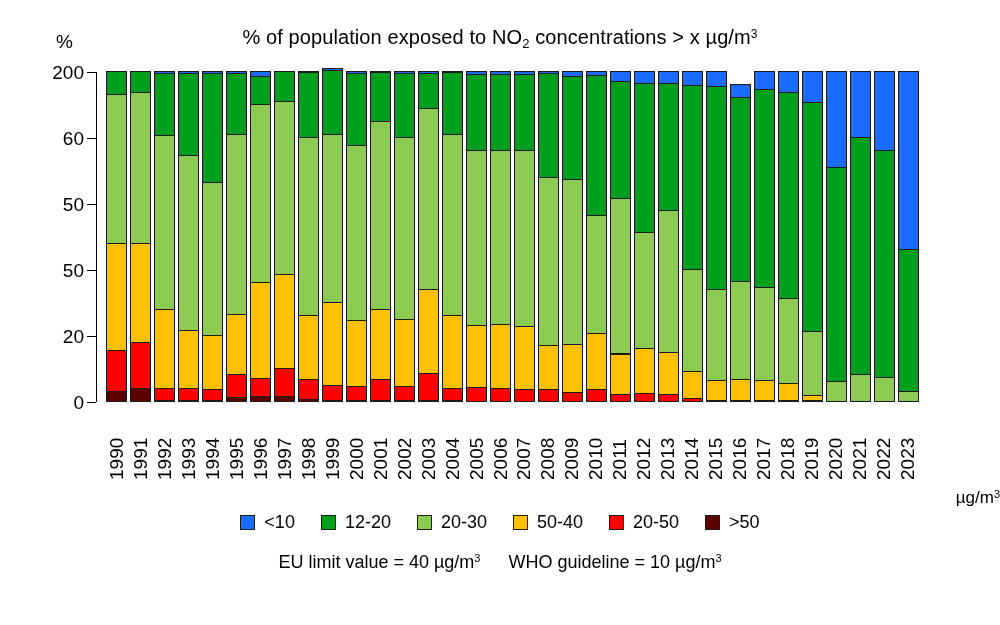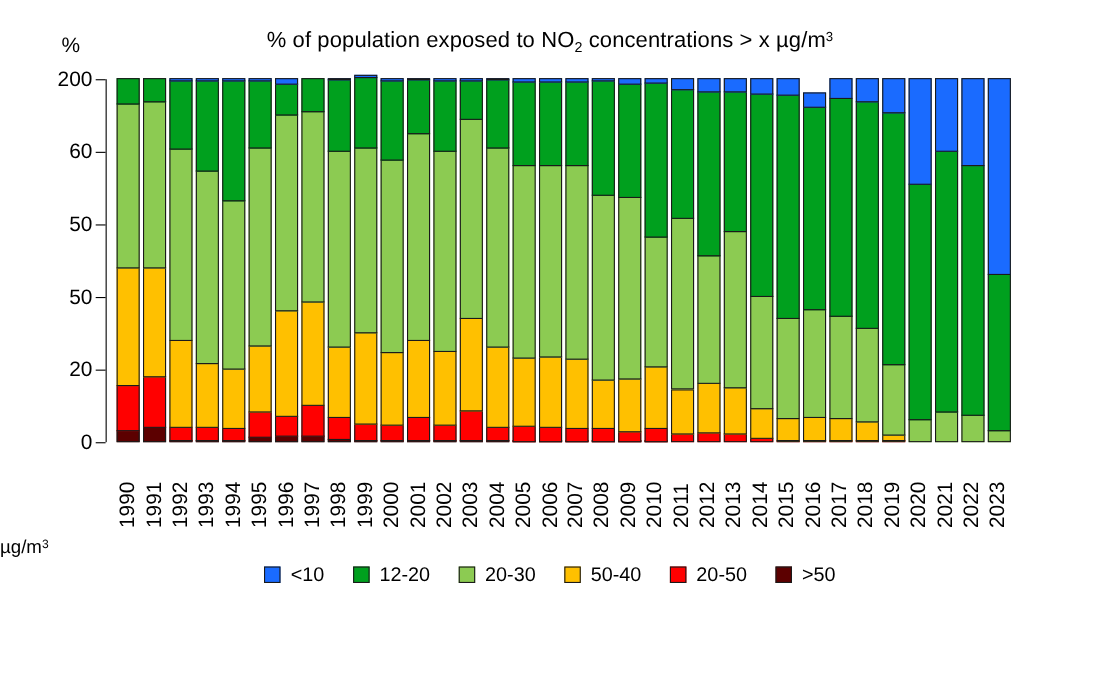--- a/index.html
+++ b/index.html
@@ -36,21 +36,21 @@
   
   .xlabels{position:absolute;left:105px;top:405px;width:815px;height:80px;}
   .xlab{position:absolute;bottom:0;width:21px;text-align:center;
         font-size:19px;white-space:nowrap;
         transform-origin:center bottom;}
   .xlab span{display:inline-block;transform:rotate(-90deg);transform-origin:center center;
              position:absolute;left:50%;bottom:0;
              margin-left:-30px;width:60px;text-align:left;}
 
   
-  .legend-unit{position:absolute;left:0;top:488px;width:1000px;text-align:left;font-size:17px;}
+  .legend-unit{position:absolute;left:0;top:488px;width:1000px;text-align:right;font-size:17px;}
   .legend-unit sup{font-size:11px;vertical-align:baseline;position:relative;top:-5px;}
   .legend{position:absolute;left:0;top:513px;width:1000px;
           display:flex;justify-content:center;align-items:center;gap:26px;}
   .legend-item{display:flex;align-items:center;gap:9px;}
   .swatch{width:15px;height:15px;border:1px solid #1a1a1a;box-sizing:border-box;display:block;}
   .legend-label{font-size:18px;line-height:1;}
 
   .footnotes{position:absolute;left:0;top:552px;width:1000px;text-align:center;font-size:18px;}
   .footnotes .fn{display:inline-block;margin:0 14px;}
   .footnotes sup{font-size:11px;vertical-align:baseline;position:relative;top:-6px;}
@@ -464,14 +464,15 @@
       <div class="legend-item">
         <span class="swatch" style="background: rgb(255, 0, 0);"></span>
         <span class="legend-label">20-50</span>
       </div>
       <div class="legend-item">
         <span class="swatch" style="background: rgb(92, 0, 0);"></span>
         <span class="legend-label">&gt;50</span>
       </div>
     </div>
 
+  <div class="footnotes" id="footnotes"><span class="fn"><span>EU limit value = 40 µg/m</span><sup>3</sup></span><span class="fn"><span>WHO guideline = 10 µg/m</span><sup>3</sup></span></div>
 
 </div>
 
 </body></html>

